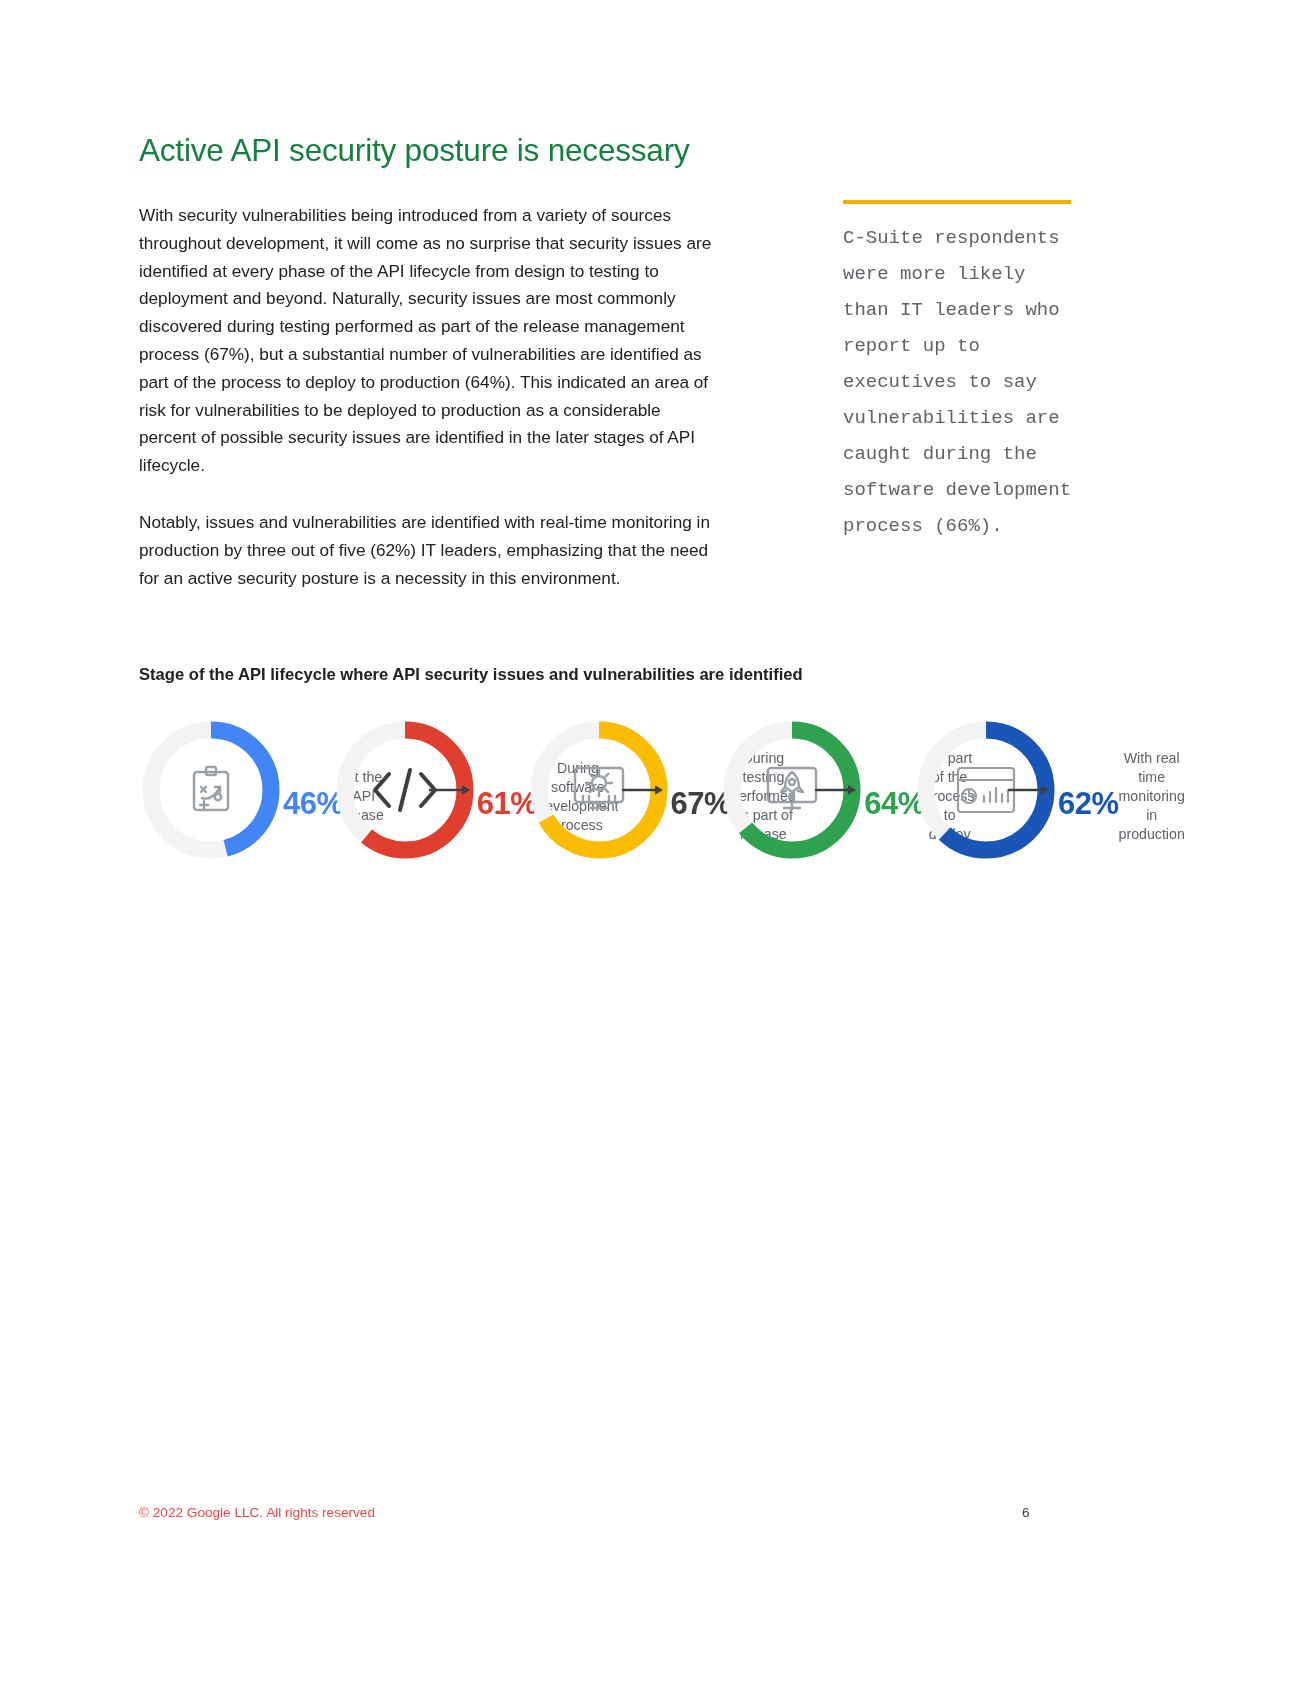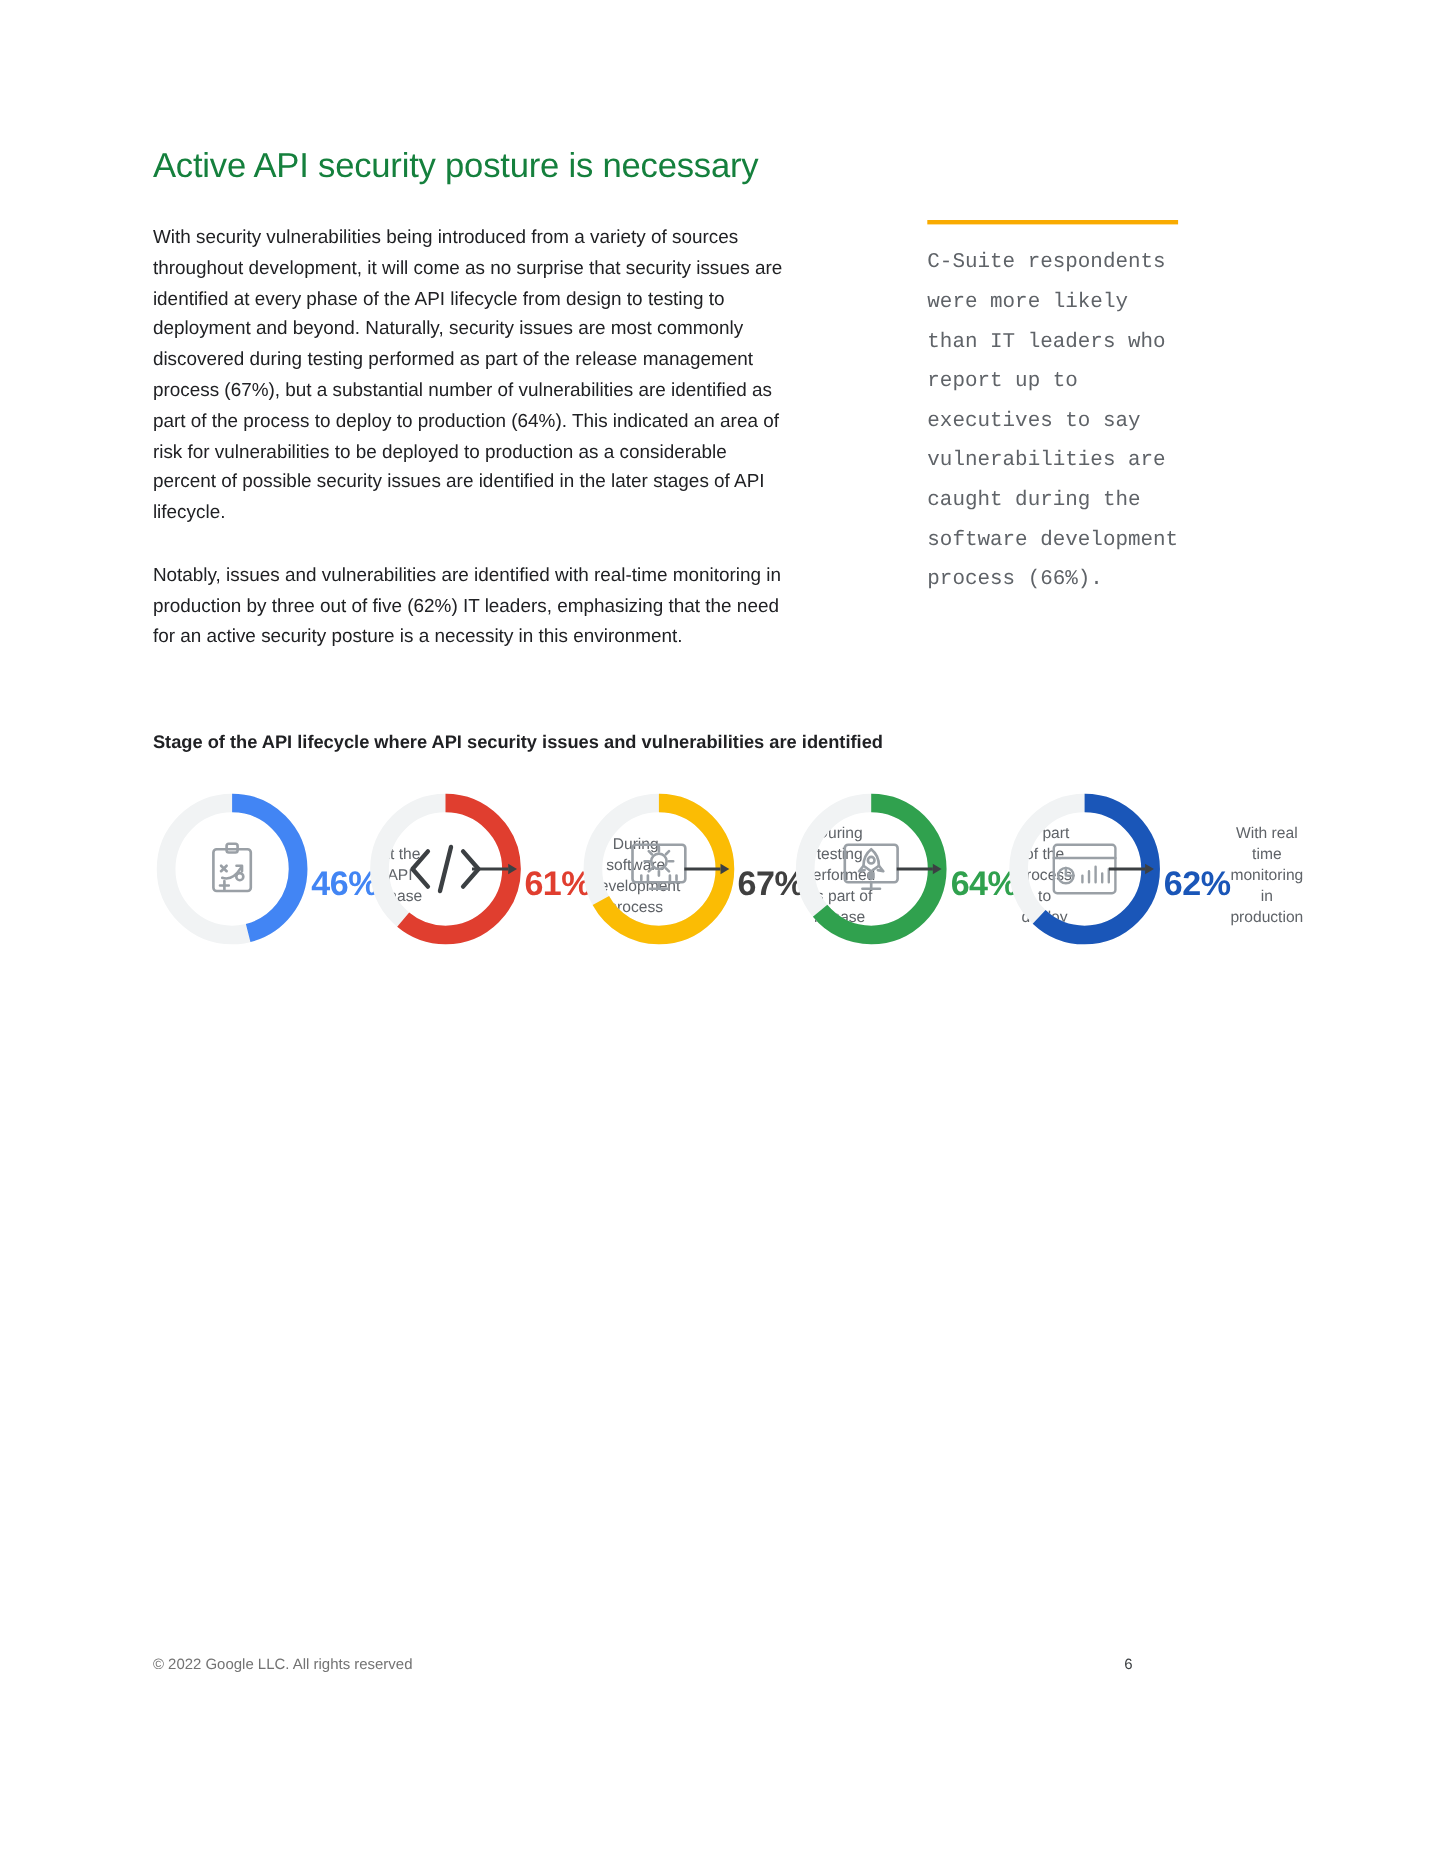--- a/index.html
+++ b/index.html
@@ -144,21 +144,21 @@
   .arrow-2 { left: 483px; }
   .arrow-3 { left: 676px; }
   .arrow-4 { left: 869px; }
 
   
   .footer-left {
     position: absolute;
     left: 139px;
     top: 1505px;
     font-size: 13.6px;
-    color: #737373;
+    color: #ef4444;
   }
   .footer-right {
     position: absolute;
     left: 1022px;
     top: 1505px;
     font-size: 13.6px;
     color: #3c4043;
   }
 </style>
 </head>

